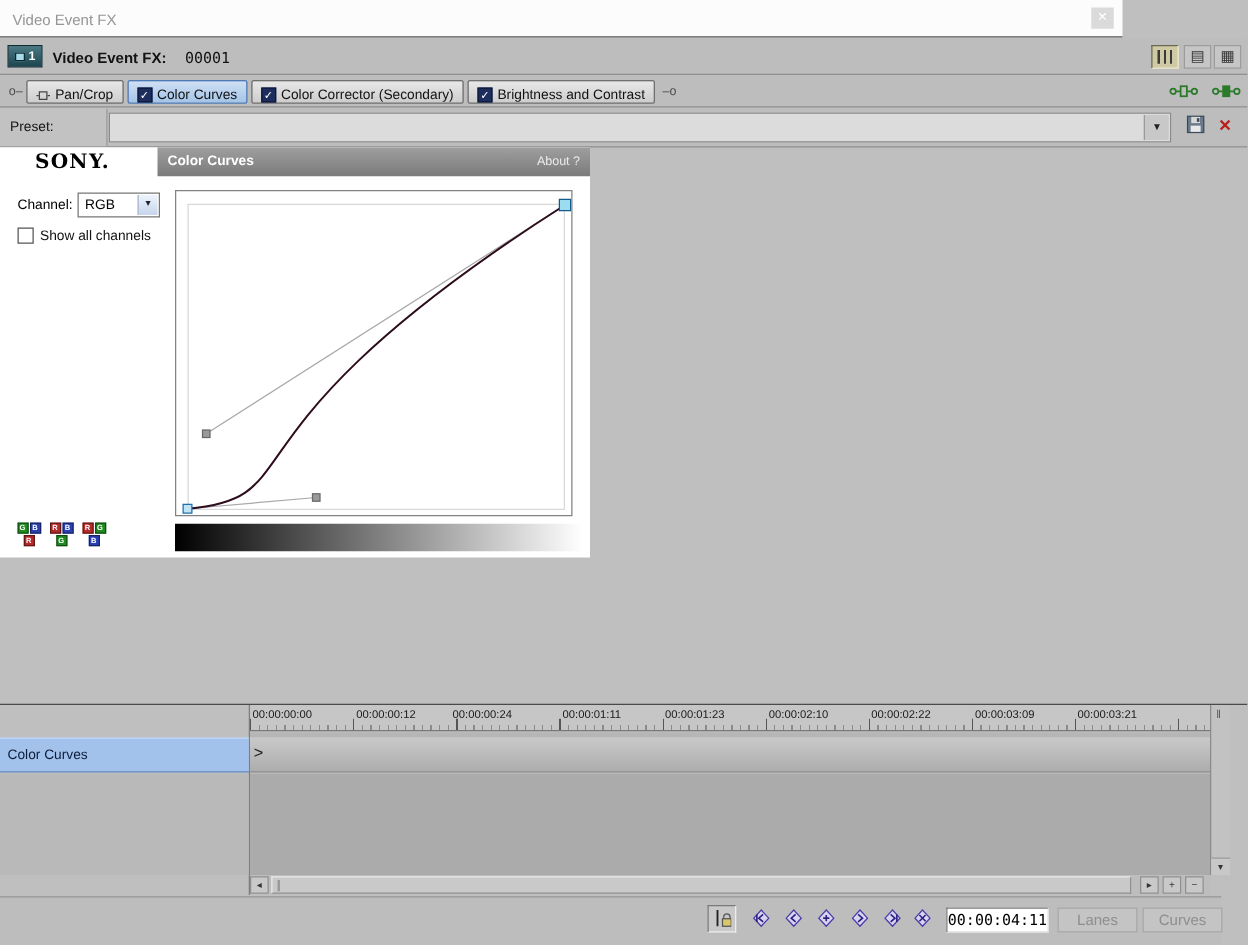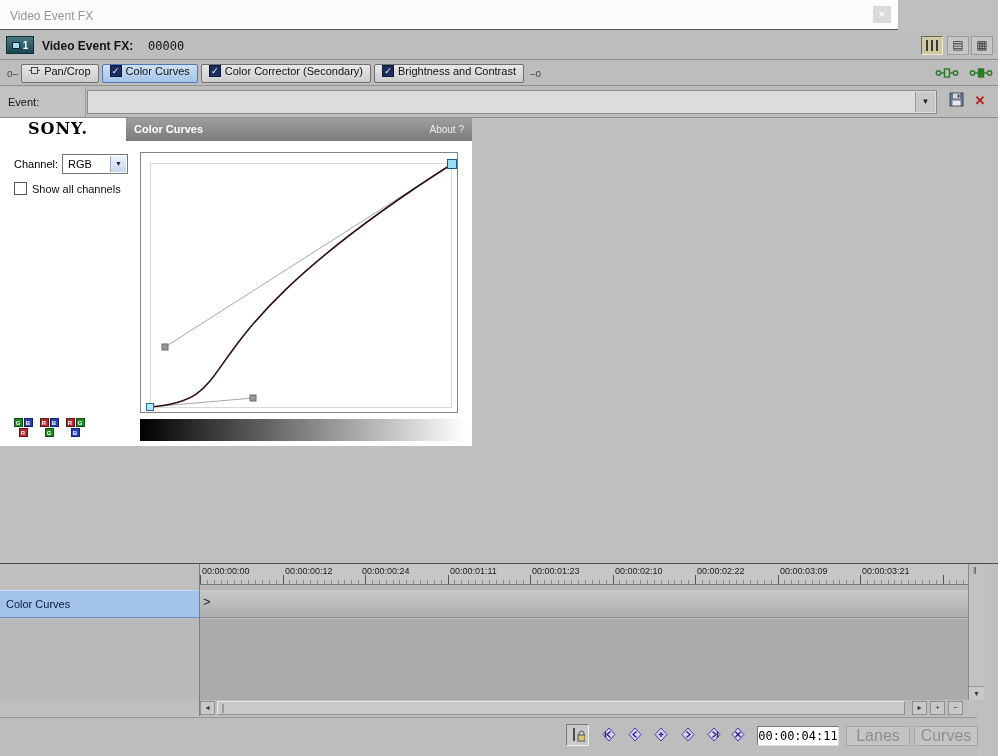--- a/index.html
+++ b/index.html
@@ -19,21 +19,21 @@
   .badge-num{font-size:10px;font-weight:bold}
   .fx-title{position:absolute;left:42px;top:8px;font-weight:bold;font-size:12px;color:#131313}
   .fx-event-id{position:absolute;left:148px;top:8px;font-size:12px;color:#131313;font-family:"DejaVu Sans Mono",monospace}
   .hbtn{position:absolute;top:5px;width:22px;height:19px;background:#c6c6c6;border:1px solid #9c9c9c;text-align:center;line-height:16px;font-size:12px;color:#333}
   .hbtn.pressed{background:#cfc9a4;border-color:#6a6a52 #ece8d4 #ece8d4 #6a6a52}
   .bars{display:inline-block;width:12px;height:11px;margin-top:3px;background:repeating-linear-gradient(90deg,#3a3a3a 0 2px,transparent 2px 5px)}
 
   
   .chain-bar{position:absolute;left:0;top:61px;width:998px;height:25px;background:#bdbdbd;border-bottom:1px solid #8f8f8f;display:flex;align-items:center;padding-left:4px}
   .connector{color:#4a4a4a;font-size:10px;margin:0 3px;white-space:nowrap}
-  .chain-btn{display:inline-flex;align-items:flex-start;gap:4px;height:19px;padding:0 7px;background:linear-gradient(#e8e8e8,#cdcdcd);border:1px solid #6f6f6f;border-radius:2px;margin-right:3px;font-size:11px;color:#111;white-space:nowrap}
+  .chain-btn{display:inline-flex;align-items:flex-end;gap:4px;height:19px;padding:0 7px;background:linear-gradient(#e8e8e8,#cdcdcd);border:1px solid #6f6f6f;border-radius:2px;margin-right:3px;font-size:11px;color:#111;white-space:nowrap}
   .chain-btn.selected{background:linear-gradient(#cfe0f4,#a4c4e8);border-color:#4a7ab8}
   .chk{width:12px;height:12px;background:#1c2d5e;border:1px solid #0c1838;color:#fff;font-size:9px;line-height:11px;text-align:center;flex:0 0 auto}
   .green-btn{position:absolute;top:4px;width:26px;height:17px;text-align:center}
 
   
   .preset-bar{position:absolute;left:0;top:87px;width:998px;height:31px;background:#bdbdbd;border-bottom:1px solid #8f8f8f}
   .preset-label-box{position:absolute;left:0;top:0;width:86px;height:30px;background:#c2c2c2;border-right:1px solid #9a9a9a;line-height:30px;padding-left:8px;font-size:11px;color:#131313}
   .preset-combo{position:absolute;left:87px;top:3px;width:850px;height:24px;background:#dcdcdc;border:1px solid #8a8a8a}
   .preset-input{position:absolute;left:1px;top:1px;width:826px;height:20px;border:none;background:#dcdcdc;font-size:11px;padding:0 4px;outline:none;font-family:"Liberation Sans",sans-serif}
   .combo-arrow{position:absolute;right:1px;top:1px;width:20px;height:20px;background:#c8c8c8;border-left:1px solid #9a9a9a;text-align:center;line-height:20px;font-size:8px;color:#222}
@@ -80,39 +80,39 @@
   .hsb{position:absolute;left:200px;top:700px;width:768px;height:16px;background:#bdbdbd}
   .hsb-btn{position:absolute;top:1px;width:15px;height:14px;background:#c9c9c9;border:1px solid #909090;text-align:center;line-height:12px;font-size:8px;color:#333}
   .hsb-thumb{position:absolute;left:17px;top:1px;width:688px;height:14px;background:#c9c9c9;border:1px solid #909090;border-top-color:#e9e9e9;border-left-color:#e9e9e9}
   .hsb-grip{position:absolute;left:4px;top:2px;width:2px;height:9px;background:#9a9a9a}
 
   
   .transport{position:absolute;left:0;top:717px;width:977px;height:39px;background:#bdbdbd;border-top:1px solid #959595}
   .sync-btn{position:absolute;left:566px;top:6px;width:23px;height:22px;background:#c9c9c9;border:1px solid;border-color:#7a7a7a #ededed #ededed #7a7a7a;text-align:center;padding-top:2px}
   .kf-btn{position:absolute;top:8px;width:22px;height:19px;background:transparent;border:none;text-align:center}
   .tc-display{position:absolute;left:757px;top:8px;width:82px;height:20px;background:#fff;border:1px solid;border-color:#777 #ddd #ddd #777;font-family:"DejaVu Sans Mono",monospace;font-size:12px;text-align:center;line-height:18px;color:#000}
-  .dis-btn{position:absolute;top:8px;width:64px;height:20px;background:#c4c4c4;border:1px solid #a6a6a6;color:#8e8e8e;font-size:16px;text-align:center;line-height:18px}
+  .dis-btn{position:absolute;top:8px;width:64px;height:20px;background:#c4c4c4;border:1px solid #a6a6a6;color:#8e8e8e;font-size:12px;text-align:center;line-height:18px}
 </style>
 </head>
 <body>
 
 <div class="win">
 
   <div class="titlebar">
     <span class="title-text">Video Event FX</span>
     <span class="close-btn">✕</span>
   </div>
 
   <div class="fx-header">
     <span class="event-badge">
       <span class="badge-screen"></span>
       <span class="badge-num">1</span>
     </span>
     <span class="fx-title">Video Event FX:</span>
-    <span class="fx-event-id">00000</span>
+    <span class="fx-event-id">00001</span>
     <span class="hbtn pressed" style="left:921px"><span class="bars"></span></span>
     <span class="hbtn" style="left:947px"><span>▤</span></span>
     <span class="hbtn" style="left:971px"><span>▦</span></span>
   </div>
 
   <div class="chain-bar">
     <span class="connector">o–</span>
     <span class="chain-btn">
       <svg width="11" height="11">
           <rect x="2.5" y="2.5" width="6" height="6" fill="none" stroke="#444"></rect>
@@ -148,21 +148,21 @@
           <circle cx="3.5" cy="8" r="2.2" fill="none" stroke="#2a7a2a" stroke-width="1.4"></circle>
           <line x1="6" y1="8" x2="9" y2="8" stroke="#2a7a2a" stroke-width="1.4"></line>
           <rect x="9.5" y="4" width="5" height="8" fill="#2a7a2a" stroke="#2a7a2a" stroke-width="1.4"></rect>
           <line x1="15" y1="8" x2="18" y2="8" stroke="#2a7a2a" stroke-width="1.4"></line>
           <circle cx="20.5" cy="8" r="2.2" fill="none" stroke="#2a7a2a" stroke-width="1.4"></circle>
         </svg>
     </span>
   </div>
 
   <div class="preset-bar">
-    <span class="preset-label-box">Event:</span>
+    <span class="preset-label-box">Preset:</span>
     <span class="preset-combo">
       <input class="preset-input" value="" style="">
       <span class="combo-arrow">▼</span>
     </span>
     <span class="save-btn">
       <svg width="16" height="16">
           <rect x="1" y="1" width="13" height="13" fill="#6b7b8c" stroke="#3a4a5a"></rect>
           <rect x="4" y="1.5" width="7" height="5" fill="#d8d8d8"></rect>
           <rect x="3.5" y="8.5" width="8" height="5" fill="#e8e8e8"></rect>
           <rect x="8.5" y="2.5" width="2" height="3" fill="#3a4a5a"></rect>

